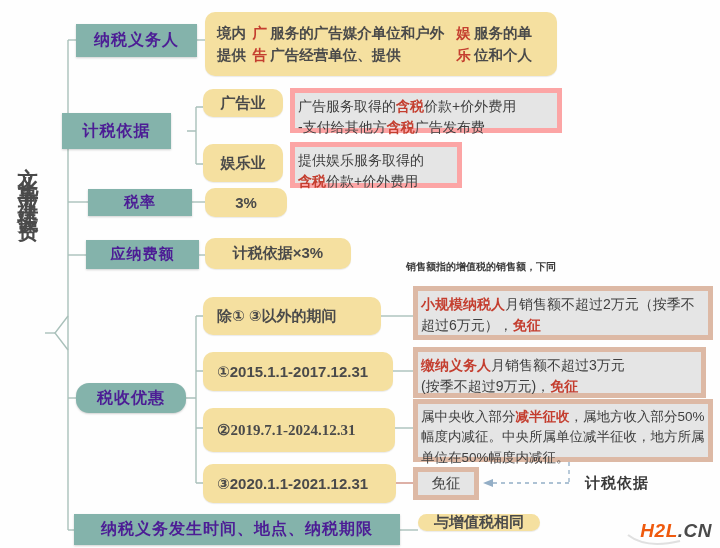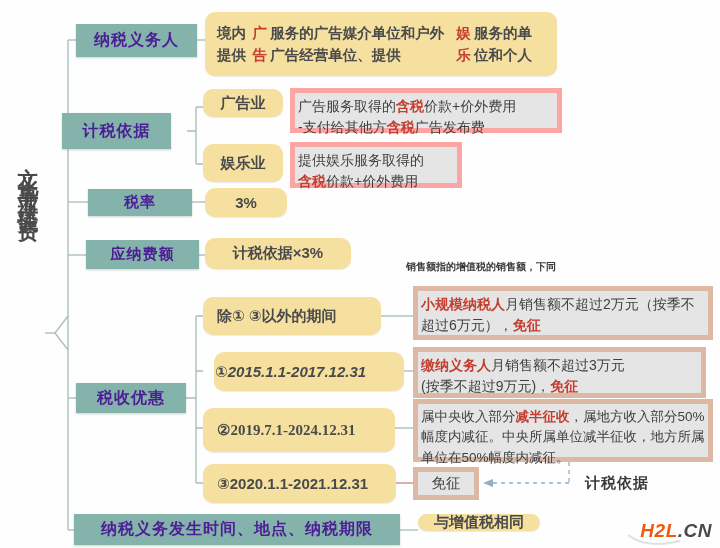--- a/index.html
+++ b/index.html
@@ -99,27 +99,27 @@
   <div class="abs outline" style="left:290px;top:88px;width:272px;height:45px;font-size:14px;"><span>广告服务取得的</span><span class="em">含税</span><span>价款+价外费用</span><br><span>-支付给其他方</span><span class="em">含税</span><span>广告发布费</span></div>
   <div class="abs yellow center" style="left:203px;top:144px;width:80px;height:38px;font-size:15px;">娱乐业</div>
   <div class="abs outline" style="left:290px;top:142px;width:172px;height:46px;font-size:14px;"><span>提供娱乐服务取得的</span><br><span class="em">含税</span><span>价款+价外费用</span></div>
 
   <div class="abs teal" style="left:88px;top:189px;width:104px;height:27px;font-size:15px;">税率</div>
   <div class="abs yellow center" style="left:205px;top:188px;width:82px;height:29px;font-size:15px;">3%</div>
 
   <div class="abs teal" style="left:86px;top:240px;width:113px;height:29px;font-size:15px;">应纳费额</div>
   <div class="abs yellow center" style="left:205px;top:238px;width:146px;height:31px;font-size:15px;">计税依据×3%</div>
 
-  <div class="abs teal" style="left:76px;top:383px;width:110px;height:30px;font-size:16px;">税收优惠</div>
+  <div class="abs teal" style="left:76px;top:383px;width:110px;height:30px;font-size:16px;border-radius:13px;">税收优惠</div>
   <div class="abs note" style="left:406px;top:260px;width:310px;font-size:10px;">销售额指的增值税的销售额，下同</div>
 
   <div class="abs yellow" style="left:203px;top:297px;width:178px;height:38px;font-size:15px;padding-left:14px;">除① ③以外的期间</div>
   <div class="abs outline pink" style="left:413px;top:286px;width:300px;height:54px;font-size:14px;"><span class="em">小规模纳税人</span><span>月销售额不超过2万元（按季不超过6万元），</span><span class="em">免征</span></div>
 
-  <div class="abs yellow" style="left:214px;top:352px;width:190px;height:39px;font-size:15px;padding-left:1px;font-style:italic;">①2015.1.1-2017.12.31</div>
+  <div class="abs yellow" style="left:203px;top:352px;width:190px;height:39px;font-size:15px;padding-left:14px;">①2015.1.1-2017.12.31</div>
   <div class="abs outline pink" style="left:413px;top:347px;width:293px;height:51px;font-size:14px;"><span class="em">缴纳义务人</span><span>月销售额不超过3万元</span><br><span>(按季不超过9万元)，</span><span class="em">免征</span></div>
 
   <div class="abs yellow" style="left:203px;top:408px;width:192px;height:44px;font-size:15px;padding-left:14px;font-family:Liberation Serif, serif;">②2019.7.1-2024.12.31</div>
   <div class="abs outline pink" style="left:413px;top:399px;width:300px;height:63px;font-size:13.5px;"><span>属中央收入部分</span><span class="em">减半征收</span><span>，属地方收入部分50%幅度内减征。中央所属单位减半征收，地方所属单位在50%幅度内减征。</span></div>
 
   <div class="abs yellow" style="left:203px;top:464px;width:193px;height:39px;font-size:15px;padding-left:14px;">③2020.1.1-2021.12.31</div>
   <div class="abs outline pink" style="left:413px;top:467px;width:66px;height:33px;display:flex;align-items:center;justify-content:center;font-size:14.5px;">
       <span>免征</span>
     </div>
   <div class="abs annotation" style="left:585px;top:474px;font-size:15px;">计税依据</div>

